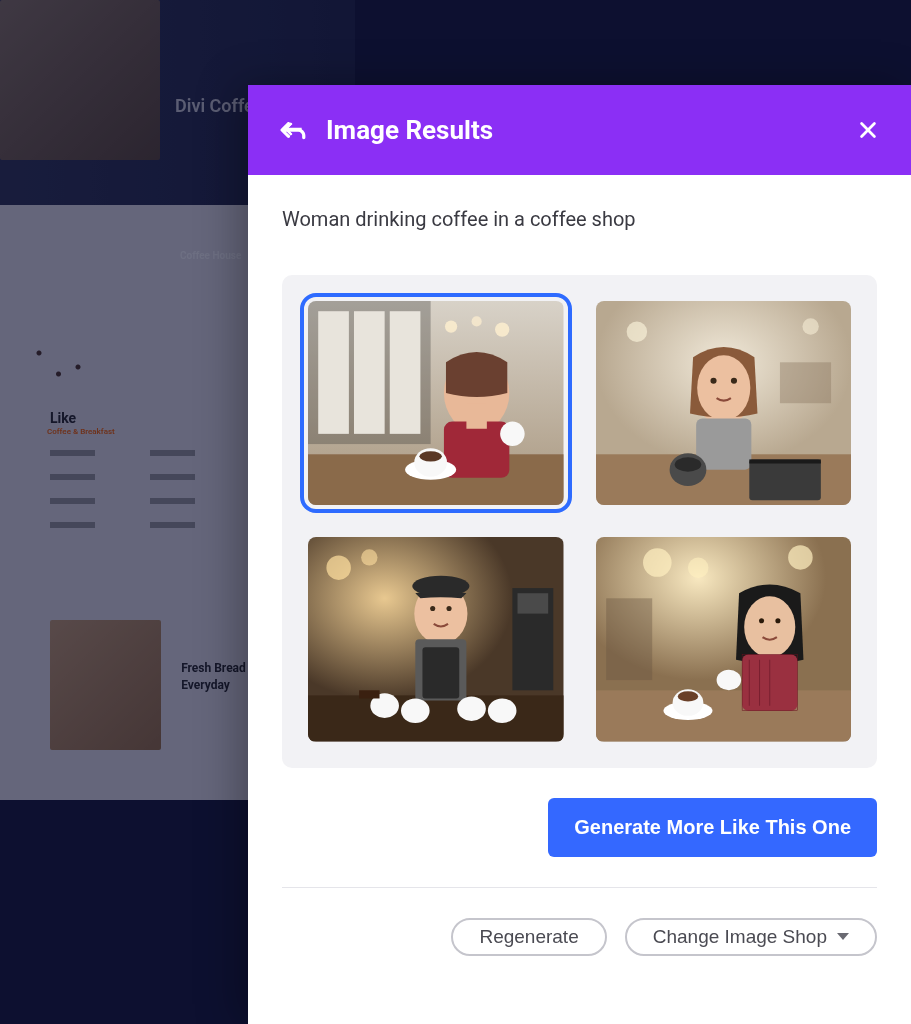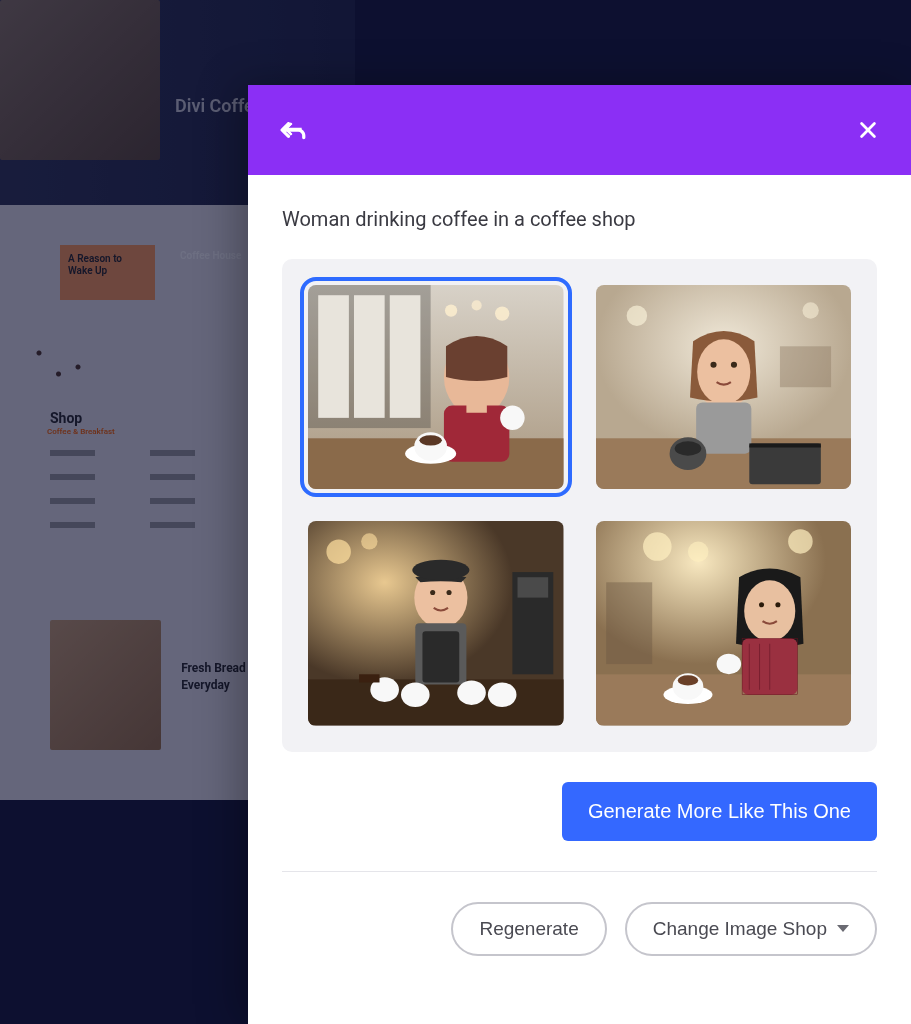--- a/index.html
+++ b/index.html
@@ -185,21 +185,21 @@
     .close-icon svg {
       width: 22px;
       height: 22px;
     }
     .modal-body {
       padding: 32px 34px;
     }
     .prompt-text {
       font-size: 20px;
       color: #3a3a42;
-      margin-bottom: 28px;
+      margin-bottom: 44px;
     }
     .image-grid-container {
       background: #f2f2f5;
       border-radius: 10px;
       padding: 26px;
     }
     .image-grid {
       display: grid;
       grid-template-columns: 1fr 1fr;
       gap: 32px;
@@ -228,37 +228,37 @@
       gap: 20px;
       justify-content: flex-end;
       margin-top: 30px;
     }
     .btn-primary {
       background: #3468ff;
       color: #fff;
       border: none;
       padding: 18px 26px;
       font-size: 20px;
-      font-weight: 400;
+      font-weight: 700;
       border-radius: 6px;
       cursor: pointer;
     }
     .secondary-row {
       display: flex;
       gap: 18px;
       justify-content: flex-end;
       margin-top: 30px;
       padding-top: 30px;
       border-top: 1px solid #e5e5ea;
     }
     .btn-outline {
       background: #fff;
       color: #4a4a52;
       border: 2px solid #c5c5cc;
-      padding: 14px 26px;
+      padding: 6px 26px;
       font-size: 19px;
       font-weight: 500;
       border-radius: 999px;
       cursor: pointer;
       display: inline-flex;
       align-items: center;
       gap: 10px;
     }
     .caret-down {
       width: 0;
@@ -270,24 +270,23 @@
   </style>
 </head>
 <body>
 
 <div class="bg-preview">
   <div class="bg-hero">
     <div class="bg-hero-img"></div>
     <div class="bg-hero-text">Divi Coffee Shop</div>
   </div>
   <div class="bg-section-white">
-    <div class="bg-orange-box">A Reason to Wake Up</div>
     <div class="bg-roasted">Coffee House</div>
     <div class="bg-beans"></div>
-    <div class="bg-menu-title">Shop</div>
+    <div class="bg-menu-title">Like</div>
     <div class="bg-menu-sub">Coffee &amp; Breakfast</div>
     <div class="bg-menu-cols">
       <div class="bg-menu-col">
           <div class="bg-menu-item"></div>
           <div class="bg-menu-item"></div>
           <div class="bg-menu-item"></div>
           <div class="bg-menu-item"></div>
         </div>
       <div class="bg-menu-col">
           <div class="bg-menu-item"></div>
@@ -315,20 +314,21 @@
       <svg viewBox="0 0 24 24" fill="currentColor">
           <path d="M20 10H7.8l3.6-3.6L10 5l-6 6 6 6 1.4-1.4L7.8 12H20c0 2-.2 4 0 4v-6z"></path>
           <path d="M10 5l-6 6 6 6 1.4-1.4L6.8 11l4.6-4.6L10 5z"></path>
           <path d="M4 11h16v2H4z" opacity="0"></path>
           <path d="M21 11c0-.6-.4-1-1-1H8.4l3-3c.4-.4.4-1 0-1.4s-1-.4-1.4 0l-4.7 4.7c-.4.4-.4 1 0 1.4L10 16.4c.4.4 1 .4 1.4 0s.4-1 0-1.4l-3-3H20c.6 0 1-.4 1-1z" opacity="0"></path>
         </svg>
       <svg viewBox="0 0 512 512" fill="currentColor" style="width:26px;height:26px;margin-left:-26px">
           <path d="M8 256c0 8 3 16 9 22l128 128c12 12 32 12 45 0s12-33 0-45l-73-73h243c42 0 76 34 76 76v40c0 18 14 32 32 32s32-14 32-32v-40c0-77-63-140-140-140H117l73-73c12-12 12-33 0-45s-33-12-45 0L17 234c-6 6-9 14-9 22z"></path>
         </svg>
     </span>
+    <div class="modal-title">Image Results</div>
     <span class="close-icon">
       <svg viewBox="0 0 24 24" fill="none" stroke="currentColor" stroke-width="3" stroke-linecap="round">
           <line x1="5" y1="5" x2="19" y2="19"></line>
           <line x1="19" y1="5" x2="5" y2="19"></line>
         </svg>
     </span>
   </div>
 
   <div class="modal-body">
     <div class="prompt-text">Woman drinking coffee in a coffee shop</div>

